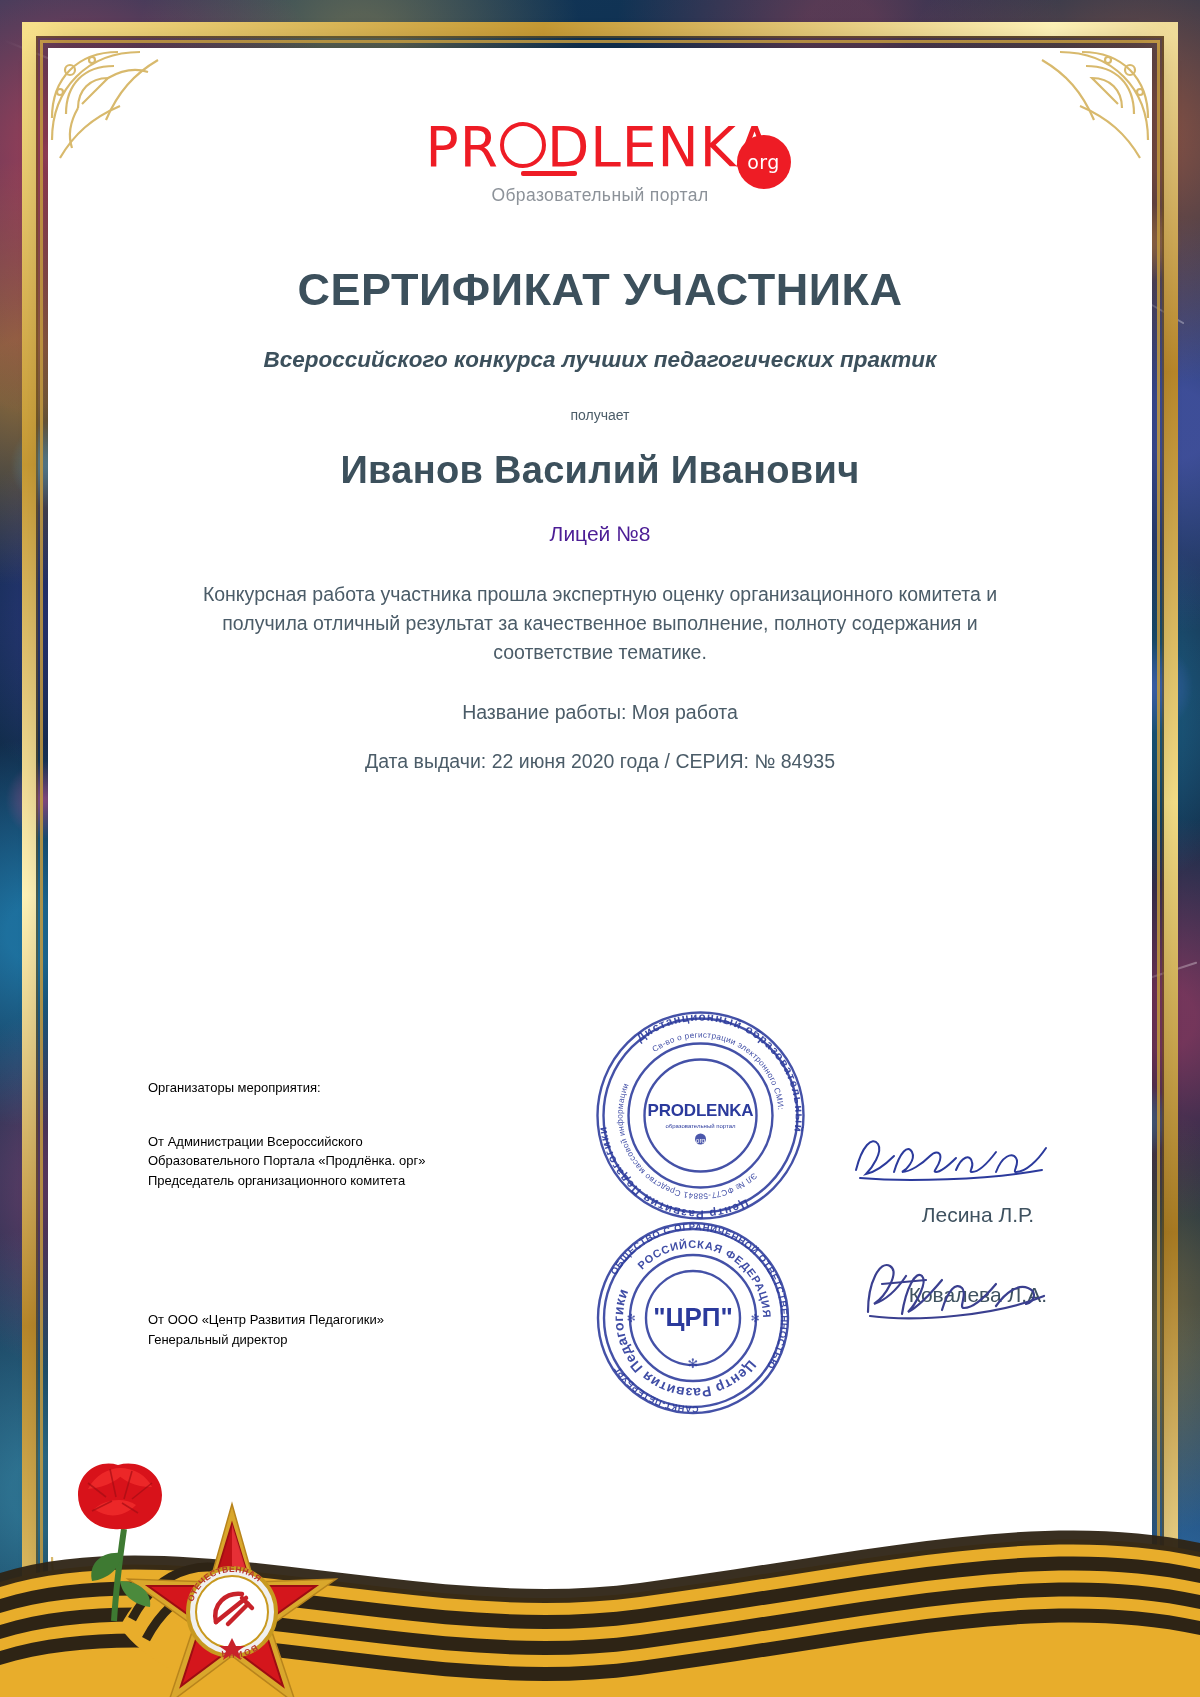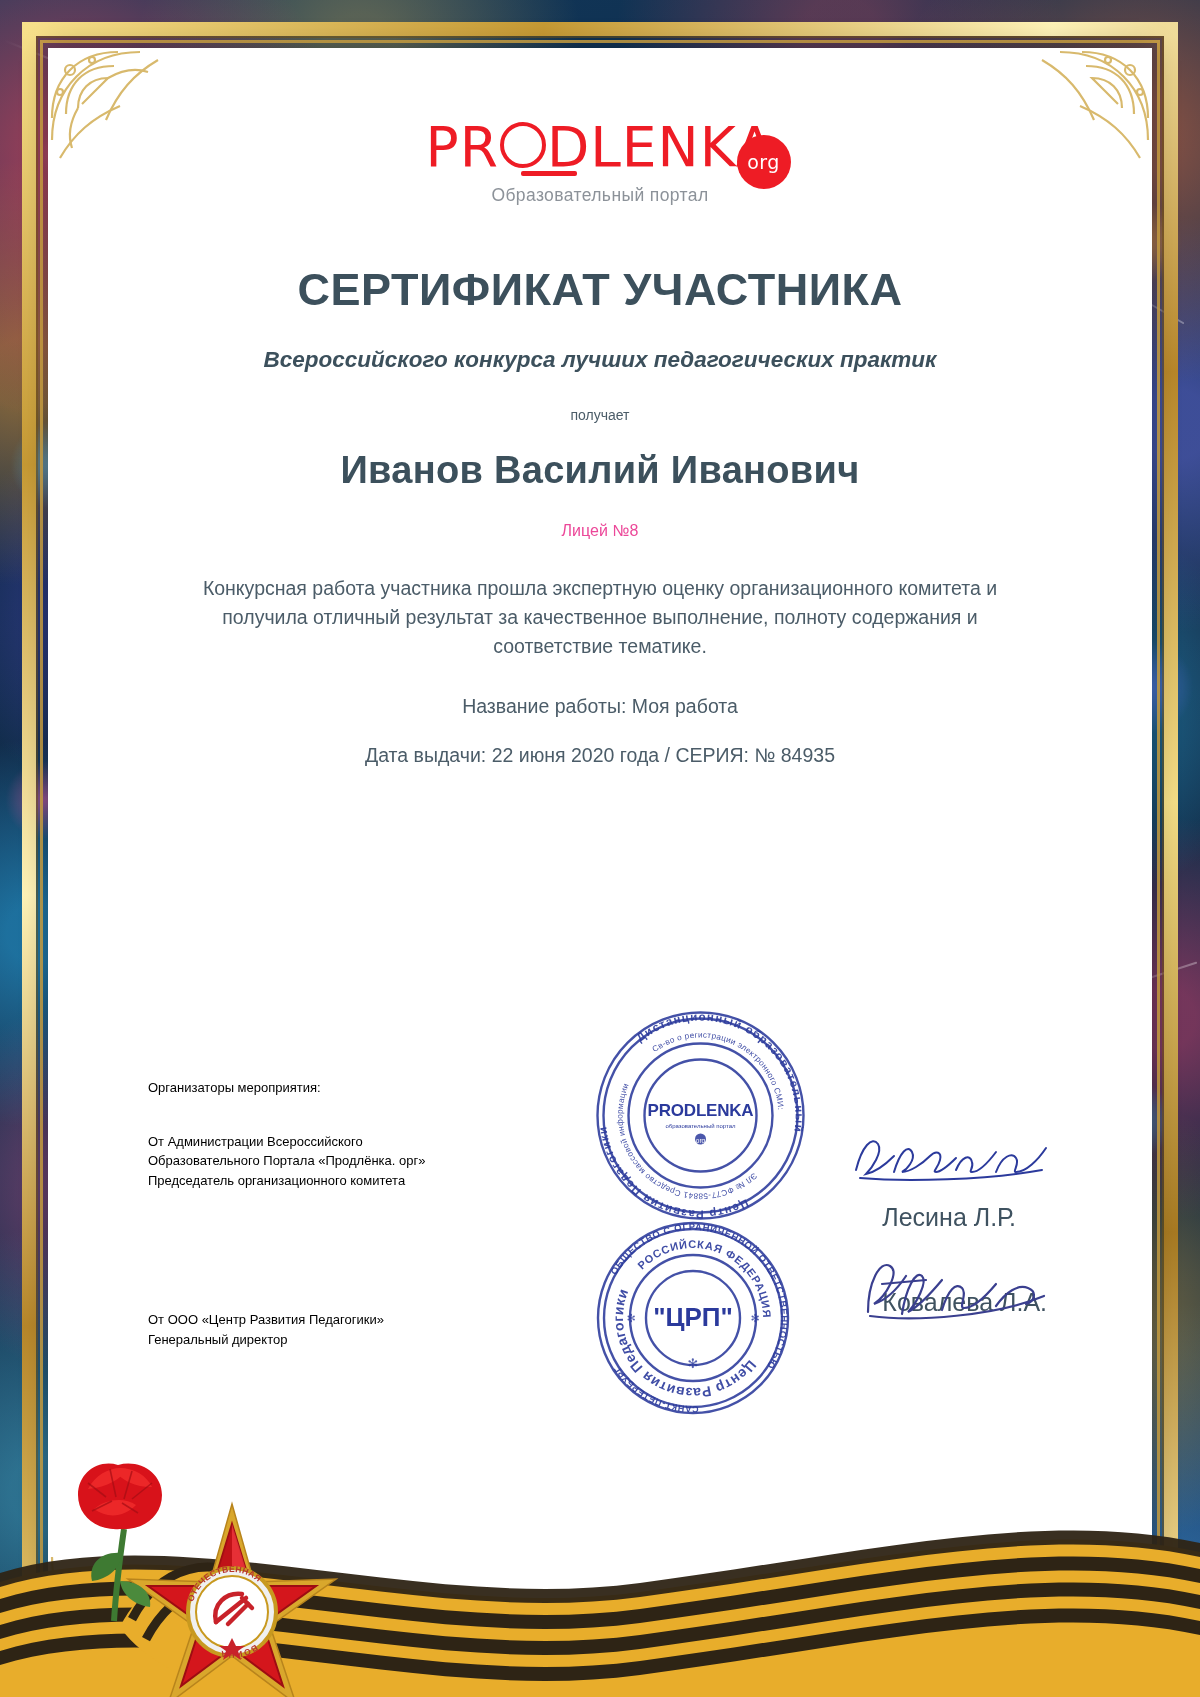--- a/index.html
+++ b/index.html
@@ -90,39 +90,39 @@
     margin-top:58px;font-size:45px;font-weight:bold;color:#3c505c;
     letter-spacing:.5px;
   }
   .cert-sub{
     margin-top:28px;font-size:22.5px;font-weight:bold;color:#3c505c;line-height:1.45;font-style:italic;
   }
   .receives{margin-top:30px;font-size:14px;color:#4b5c68;}
   .name{
     margin-top:26px;font-size:38px;font-weight:bold;color:#3c505c;letter-spacing:.3px;
   }
-  .org-line{margin-top:30px;font-size:16px;color:#ec4899;}
+  .org-line{margin-top:30px;font-size:21px;color:#4c1d95;}
 
   .para{
     margin:34px auto 0;width:830px;font-size:19.5px;color:#4b5c68;line-height:1.5;
   }
   .meta{margin-top:34px;font-size:19.5px;color:#4b5c68;}
   .meta2{margin-top:26px;font-size:19.5px;color:#4b5c68;}
 
   
   .sig-block{
     position:absolute;left:100px;top:1030px;text-align:left;
     font-size:13px;color:#000000;line-height:1.5;
   }
   .sig-block .head{margin-bottom:34px;}
   .sig-block .grp2{margin-top:120px;}
 
   .sig-names{
-    position:absolute;right:105px;top:1155px;
-    font-size:25px;color:#3f5260;
+    position:absolute;right:105px;top:1155px;text-align:center;
+    font-size:21px;color:#3f5260;
   }
   .sig-names .n2{margin-top:56px;}
 
   
   .stamp{position:absolute;}
 
   
   .bottom-art{position:absolute;left:0;right:0;bottom:0;height:330px;pointer-events:none;}
 </style>
 </head>

